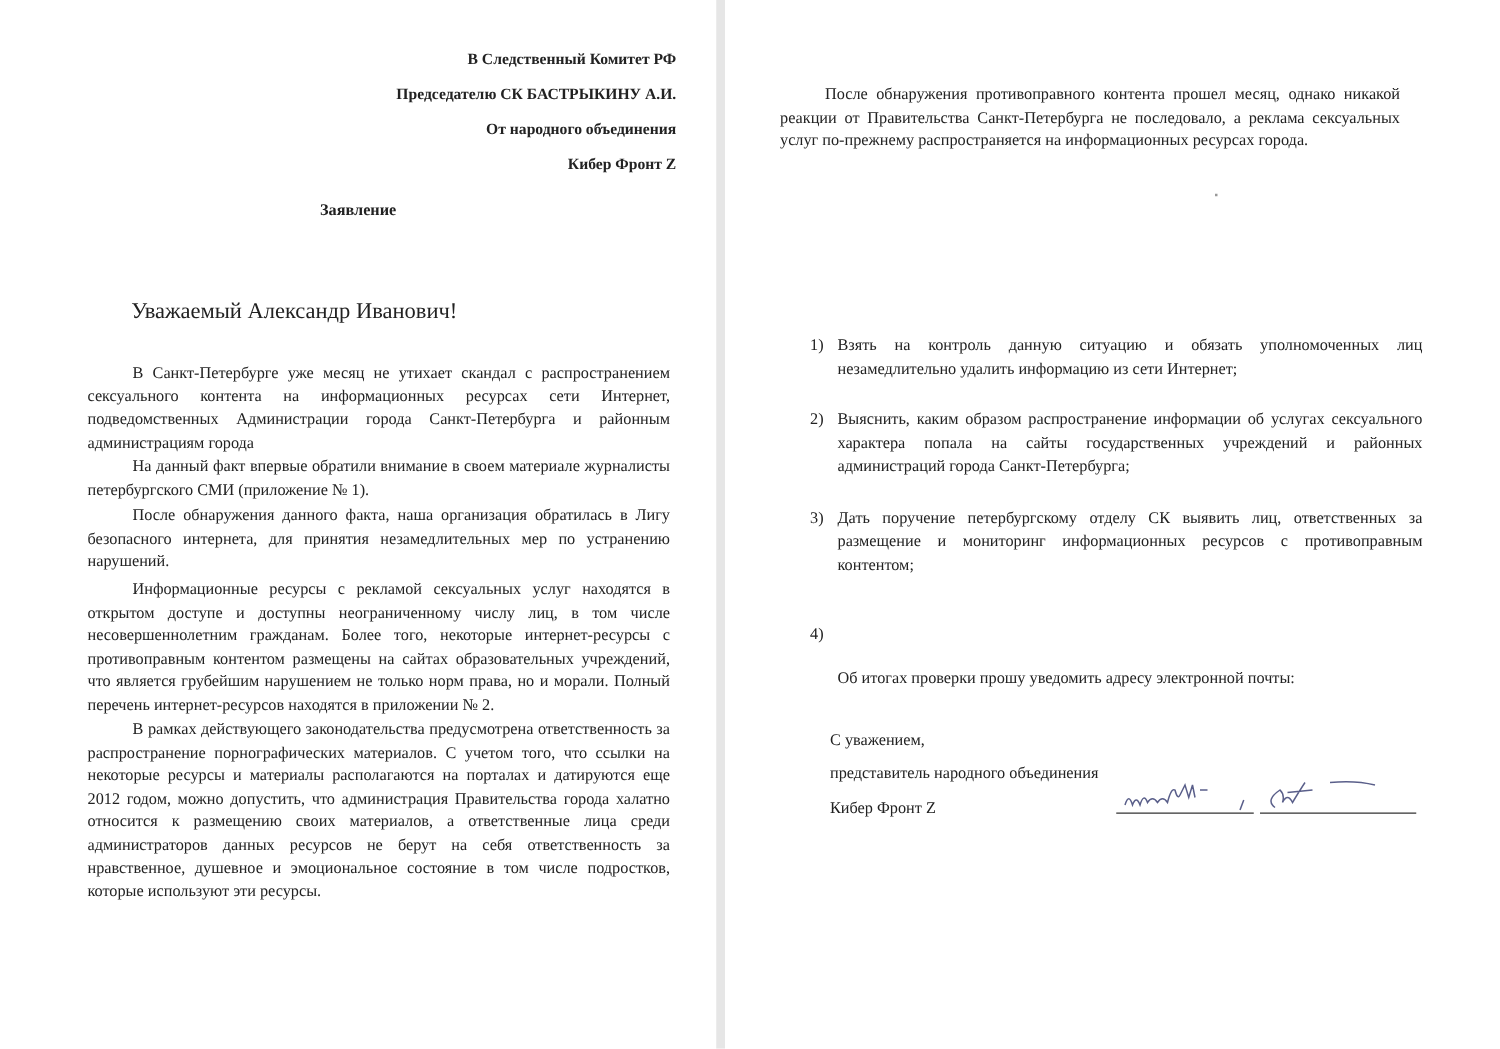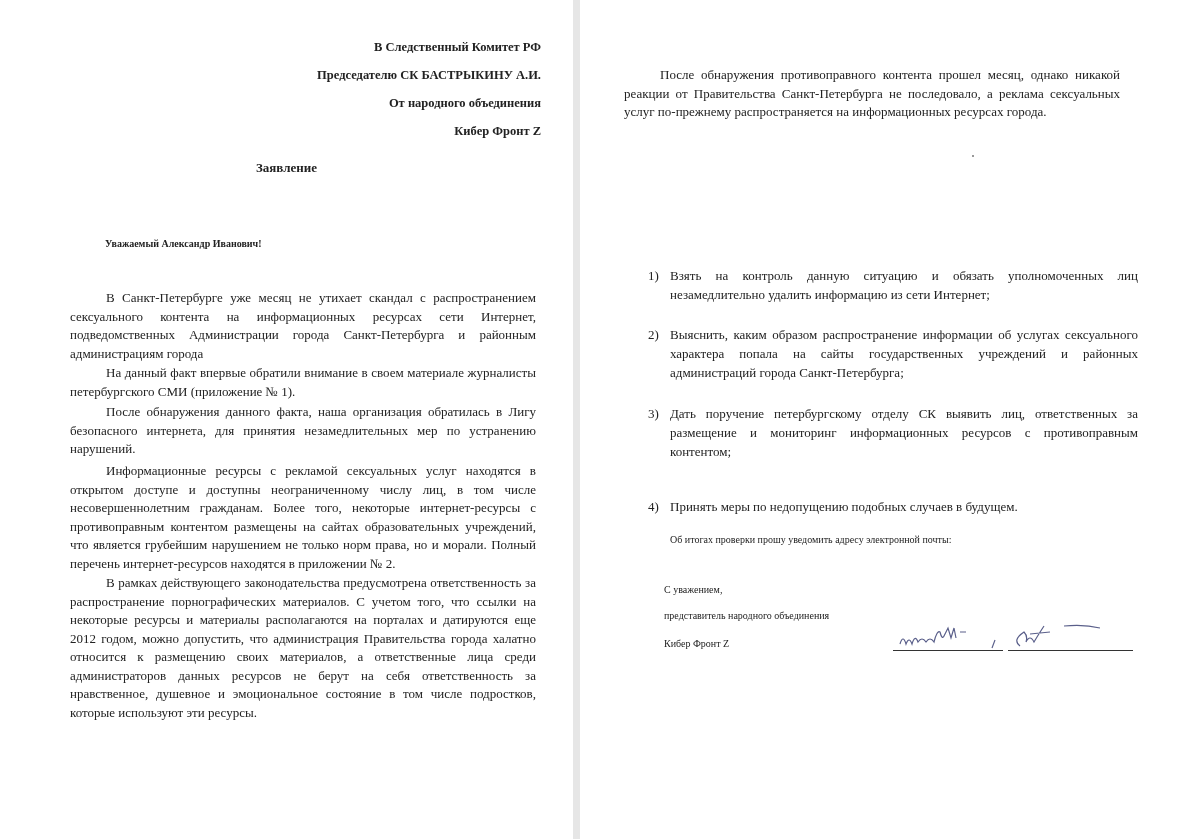--- a/index.html
+++ b/index.html
@@ -7,30 +7,30 @@
     width:1200px; height:839px; background:#ffffff; position:relative; overflow:hidden;
     font-family:"Liberation Serif", "DejaVu Serif", serif; color:#222;
   }
   .page { position:absolute; top:0; height:839px; background:#fff; }
   #page-left { left:0; width:573px; }
   #page-right { left:580px; width:620px;padding-left:32px; }
   .divider { position:absolute; left:573px; top:0; width:7px; height:839px; background:#e6e6e6; }
 
   .addr { position:absolute; right:32px; font-weight:bold; font-size:12.5px; white-space:nowrap; }
   .title { position:absolute; left:0; width:100%; text-align:center; top:160px; font-weight:bold; font-size:13px; }
-  .greeting { position:absolute; left:105px; top:238px; font-weight:bold; font-size:10px;text-align:right; }
+  .greeting { position:absolute; left:105px; top:238px; font-weight:normal; font-size:18px;text-align:right; }
 
   .para { position:absolute; left:70px; width:466px; font-size:13px; line-height:18.5px; text-align:justify; margin:0; }
   .para.indent { text-indent:36px; }
 
   #page-right .para { left:44px; width:496px; }
   .rtitle { position:absolute; left:0; width:100%; text-align:center; top:214px; font-weight:bold; font-size:13.5px; }
   .li { position:absolute; left:68px; width:490px; font-size:13px; line-height:19px; text-align:justify; padding-left:22px; box-sizing:border-box; }
   .li .num { position:absolute; left:0; top:0; }
-  .plain { position:absolute; font-size:10px; white-space:nowrap; }
+  .plain { position:absolute; font-size:13px; white-space:nowrap; }
   .sigline { position:absolute; top:650px; height:1px; background:#333; }
   .sig { position:absolute; left:290px; top:622px; }
   .dot { position:absolute; left:392px; top:155px; width:2px; height:2px; background:#999; }
 </style>
 </head>
 <body>
 
 <div class="page" id="page-left">
   <div class="addr" style="top:40px">В Следственный Комитет РФ</div>
   <div class="addr" style="top:68px">Председателю СК БАСТРЫКИНУ А.И.</div>
@@ -61,21 +61,20 @@
   <div class="li" style="top:325px">
     <span class="num">2)</span>
     <span>Выяснить, каким образом распространение информации об услугах сексуального характера попала на сайты государственных учреждений и районных администраций города Санкт-Петербурга;</span>
   </div>
   <div class="li" style="top:404px">
     <span class="num">3)</span>
     <span>Дать поручение петербургскому отделу СК выявить лиц, ответственных за размещение и мониторинг информационных ресурсов с противоправным контентом;</span>
   </div>
   <div class="li" style="top:497px">
     <span class="num">4)</span>
-    <span>Принять меры по недопущению подобных случаев в будущем.</span>
   </div>
 
   <div class="plain" style="left:90px; top:534px">Об итогах проверки прошу уведомить адресу электронной почты:</div>
   <div class="plain" style="left:84px; top:584px">С уважением,</div>
   <div class="plain" style="left:84px; top:610px">представитель народного объединения</div>
   <div class="plain" style="left:84px; top:638px">Кибер Фронт Z</div>
 
   <div class="sigline" style="left:313px; width:110px"></div>
   <div class="sigline" style="left:428px; width:125px"></div>
   <svg class="sig" width="260" height="30">

